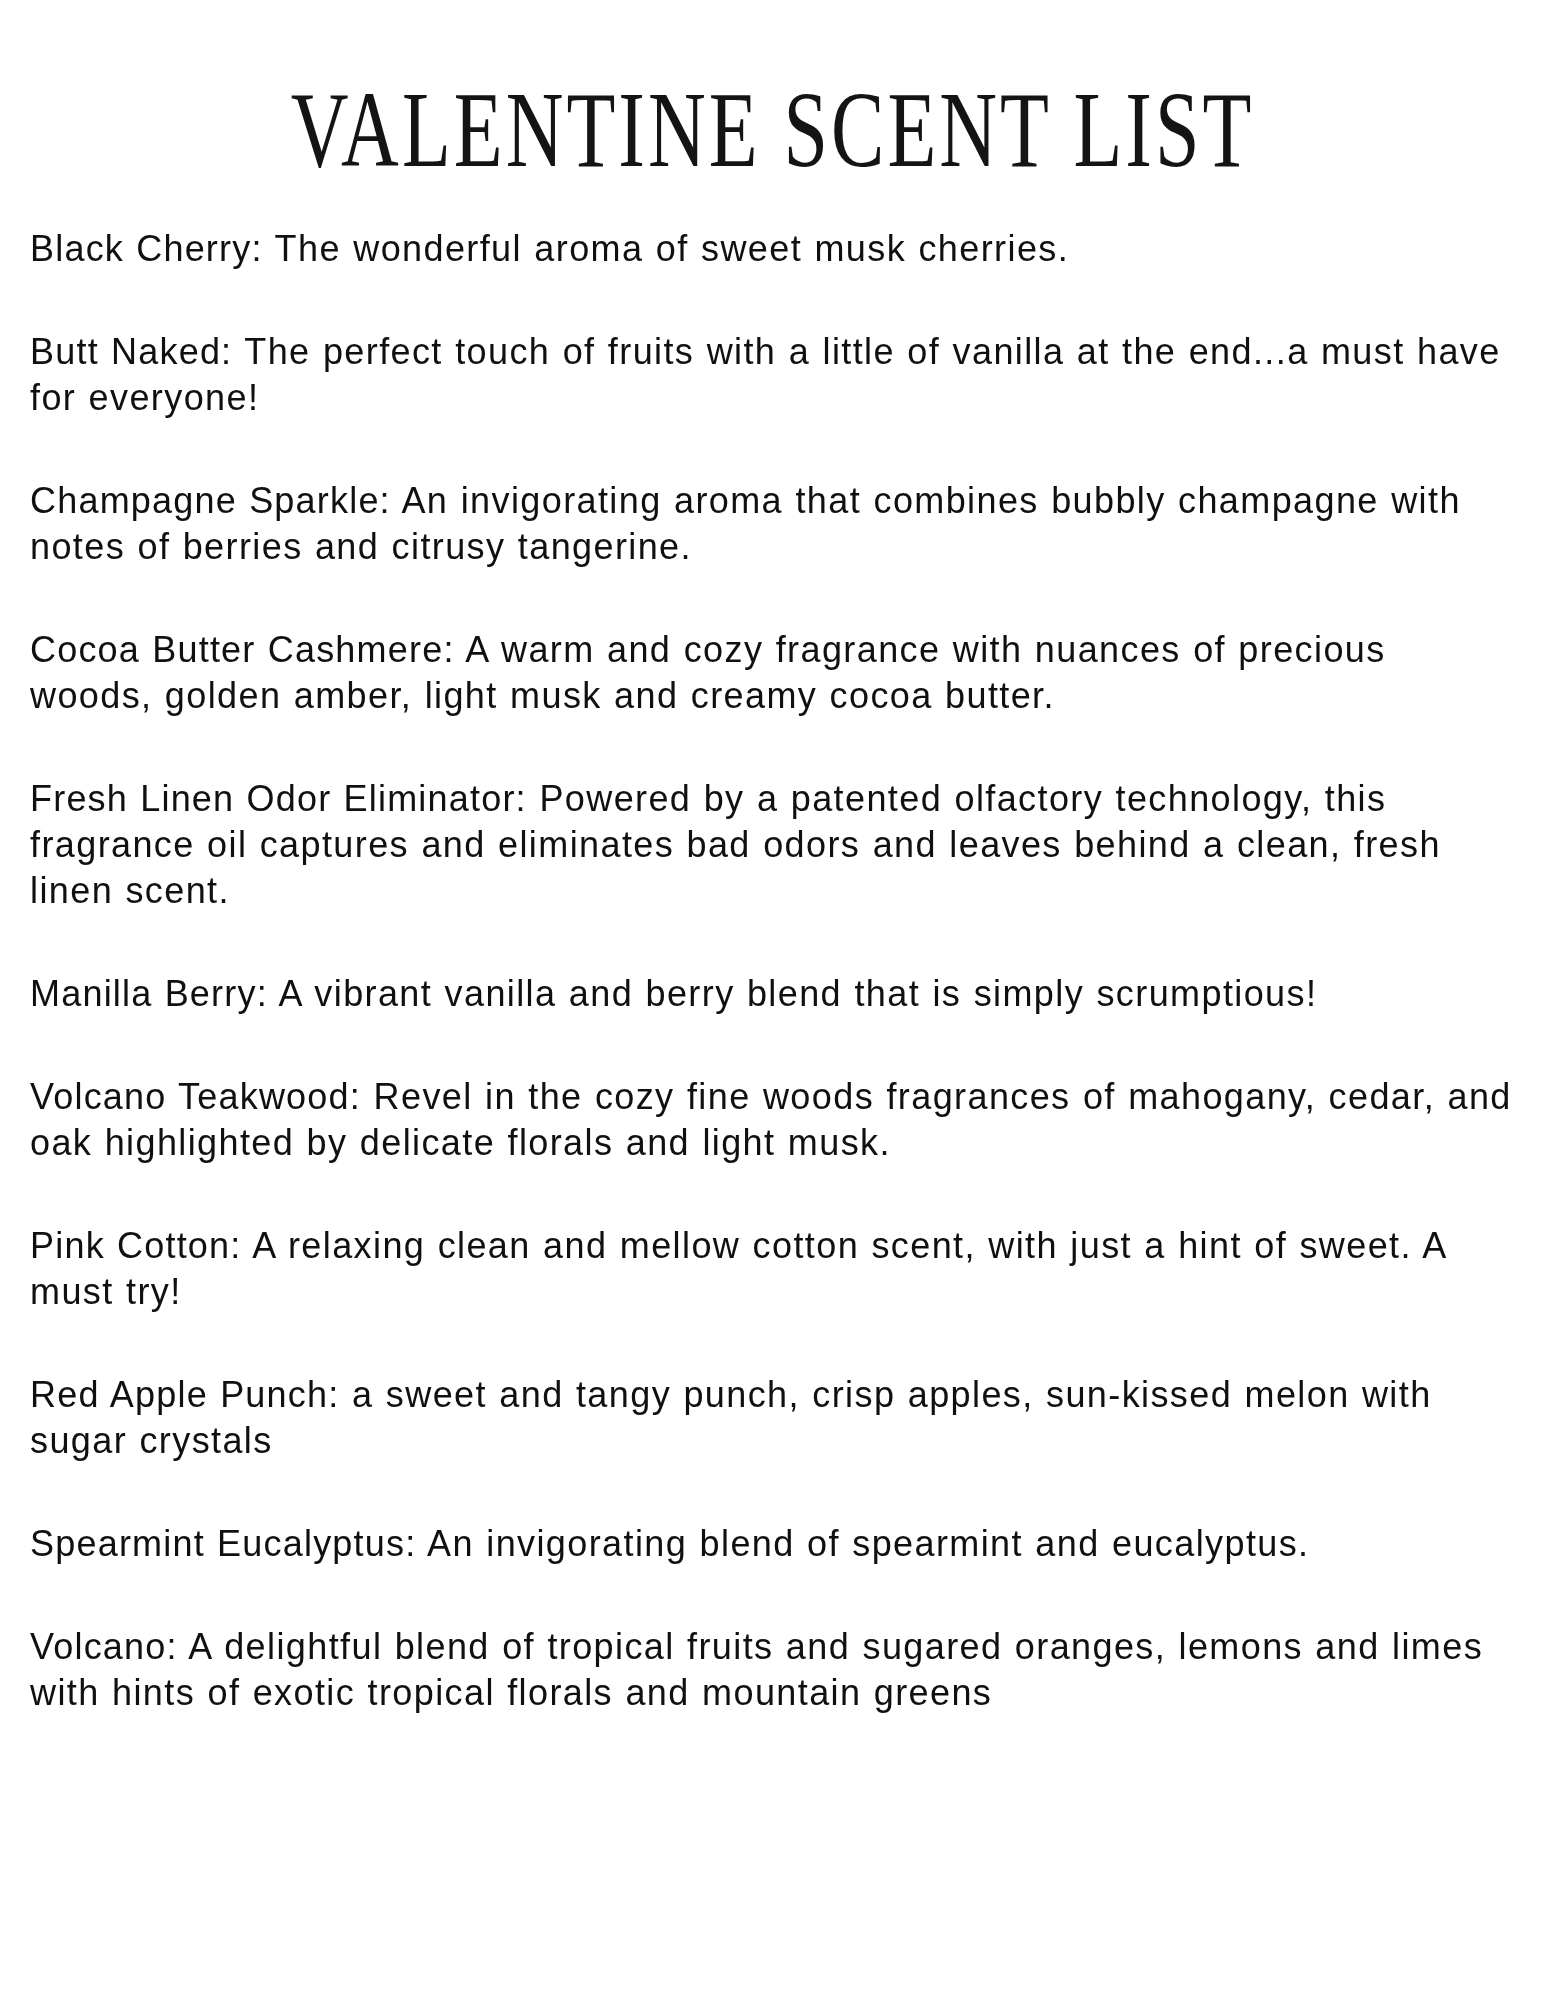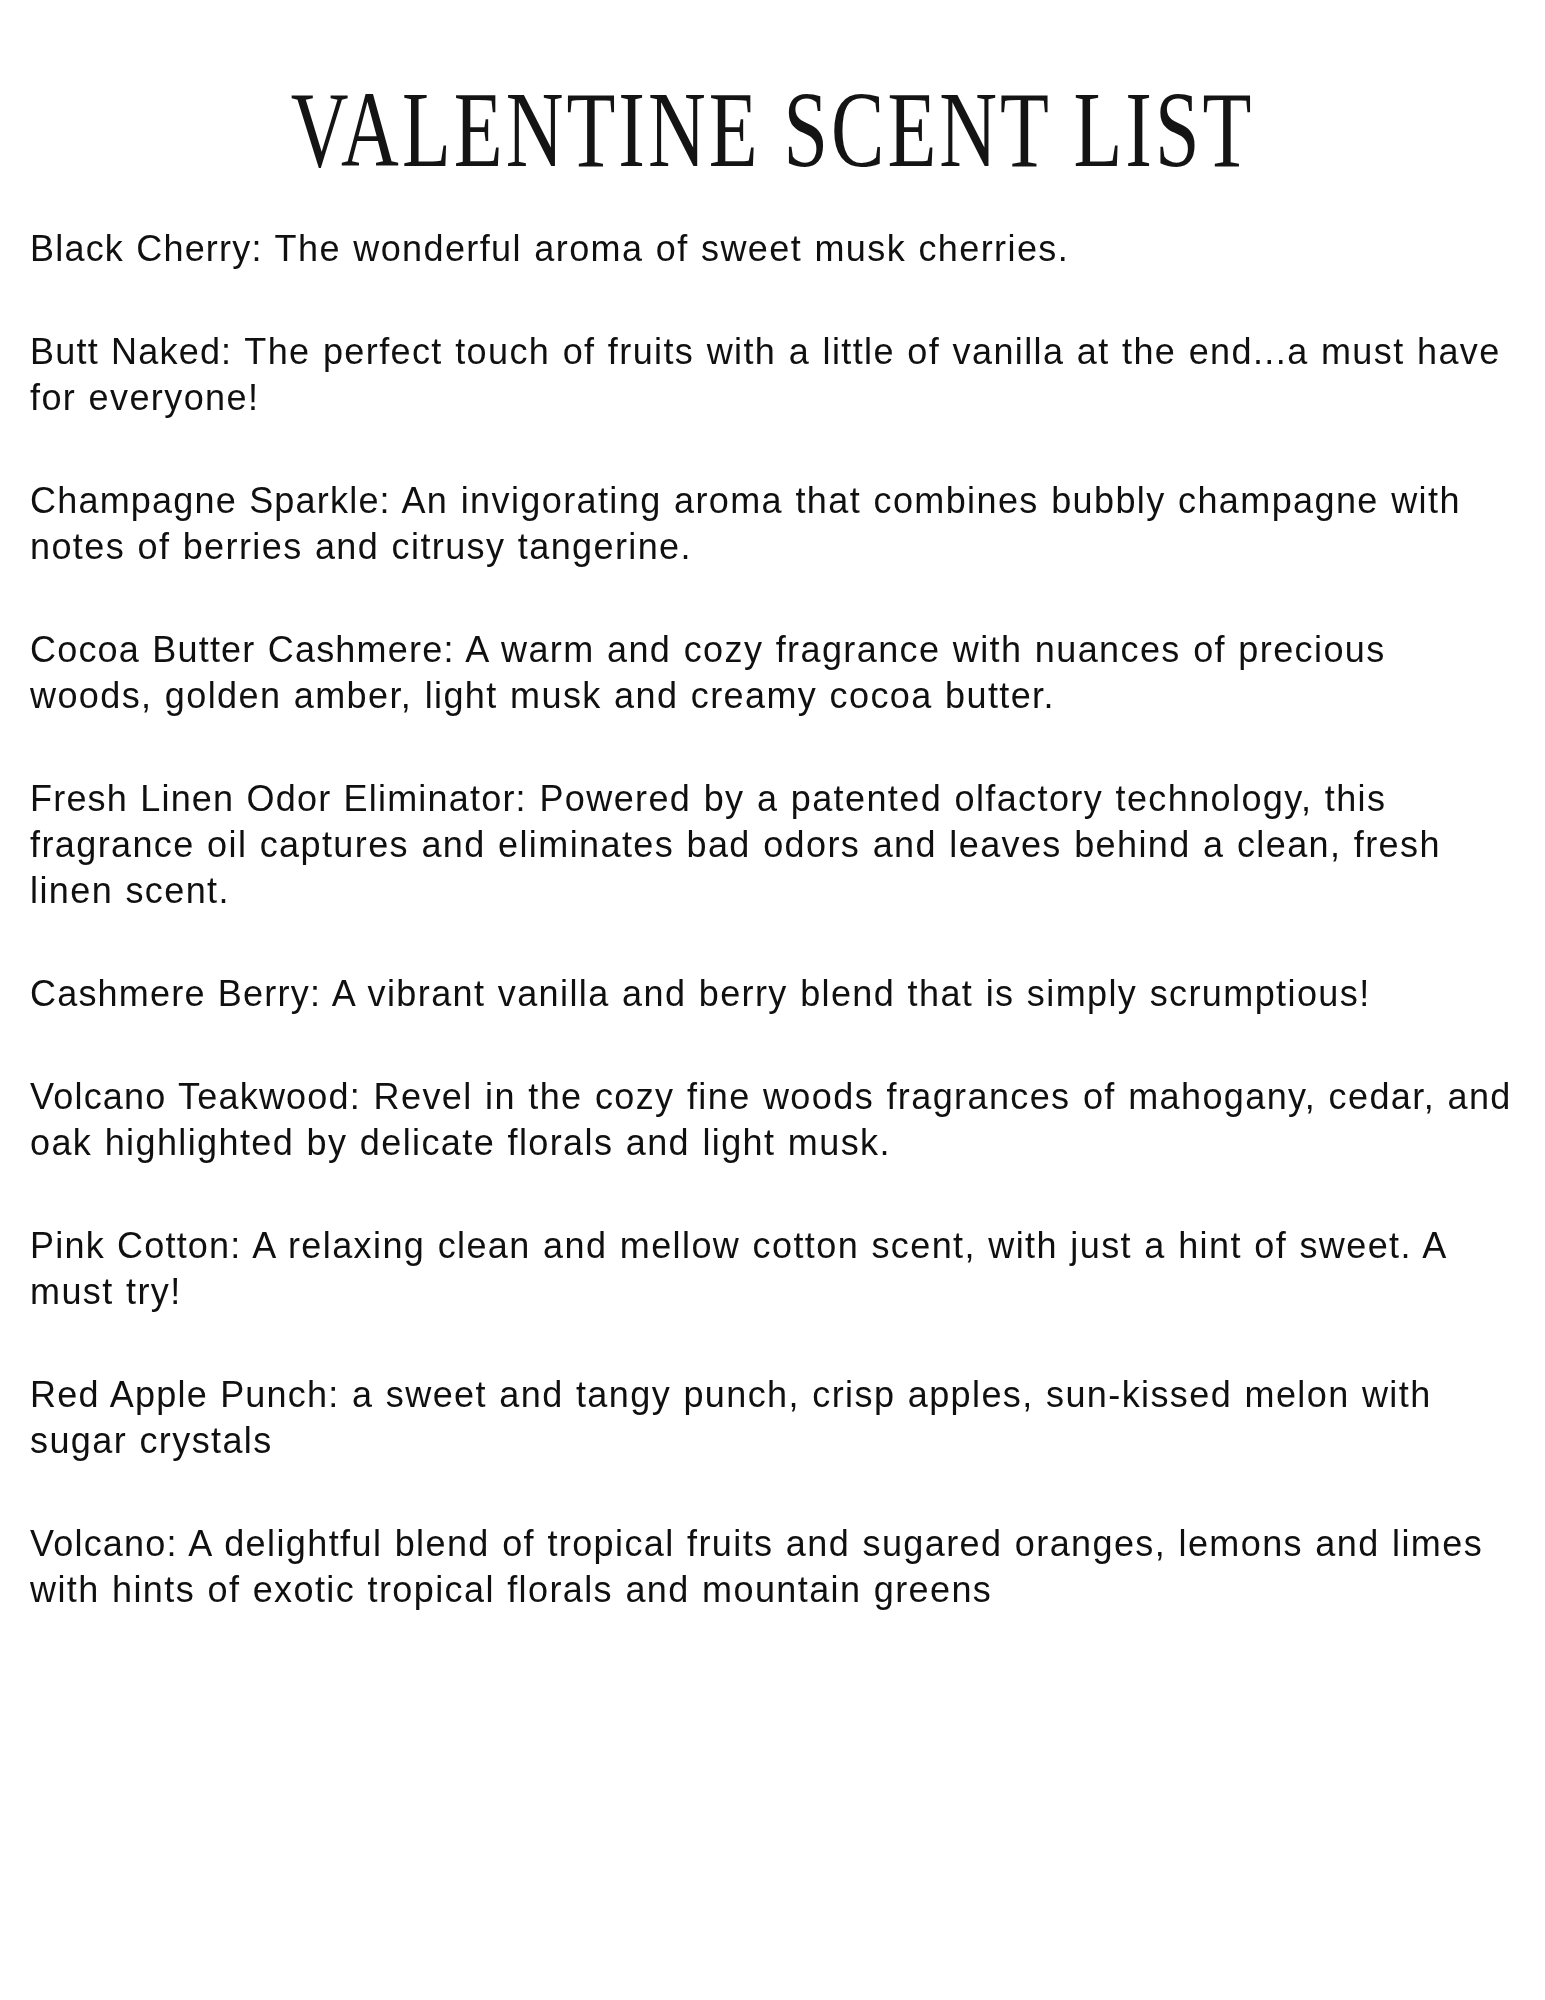--- a/index.html
+++ b/index.html
@@ -65,25 +65,26 @@
   <p class="scent"><span class="name">Black Cherry</span><span class="sep">: </span><span class="desc">The wonderful aroma of sweet musk cherries.</span></p>
 
   <p class="scent"><span class="name">Butt Naked</span><span class="sep">: </span><span class="desc">The perfect touch of fruits with a little of vanilla at the end...a must have for everyone!</span></p>
 
   <p class="scent"><span class="name">Champagne Sparkle</span><span class="sep">: </span><span class="desc">An invigorating aroma that combines bubbly champagne with notes of berries and citrusy tangerine.</span></p>
 
   <p class="scent"><span class="name">Cocoa Butter Cashmere</span><span class="sep">: </span><span class="desc">A warm and cozy fragrance with nuances of precious woods, golden amber, light musk and creamy cocoa butter.</span></p>
 
   <p class="scent"><span class="name">Fresh Linen Odor Eliminator</span><span class="sep">: </span><span class="desc">Powered by a patented olfactory technology, this fragrance oil captures and eliminates bad odors and leaves behind a clean, fresh linen scent.</span></p>
 
-  <p class="scent"><span class="name">Cashmere Berry</span><span class="sep">: </span><span class="desc">A vibrant vanilla and berry blend that is simply scrumptious!</span></p>
+  <p class="scent"><span class="name">Manilla Berry</span><span class="sep">: </span><span class="desc">A vibrant vanilla and berry blend that is simply scrumptious!</span></p>
 
   <p class="scent"><span class="name">Volcano Teakwood</span><span class="sep">: </span><span class="desc">Revel in the cozy fine woods fragrances of mahogany, cedar, and oak highlighted by delicate florals and light musk.</span></p>
 
   <p class="scent"><span class="name">Pink Cotton</span><span class="sep">: </span><span class="desc">A relaxing clean and mellow cotton scent, with just a hint of sweet. A must try!</span></p>
 
   <p class="scent"><span class="name">Red Apple Punch</span><span class="sep">: </span><span class="desc">a sweet and tangy punch, crisp apples, sun-kissed melon with sugar crystals</span></p>
 
+  <p class="scent"><span class="name">Spearmint Eucalyptus</span><span class="sep">: </span><span class="desc">An invigorating blend of spearmint and eucalyptus.</span></p>
 
 
   <p class="scent"><span class="name">Volcano</span><span class="sep">: </span><span class="desc">A delightful blend of tropical fruits and sugared oranges, lemons and limes with hints of exotic tropical florals and mountain greens</span></p>
 </main>
 </div>
 
 </body></html>

